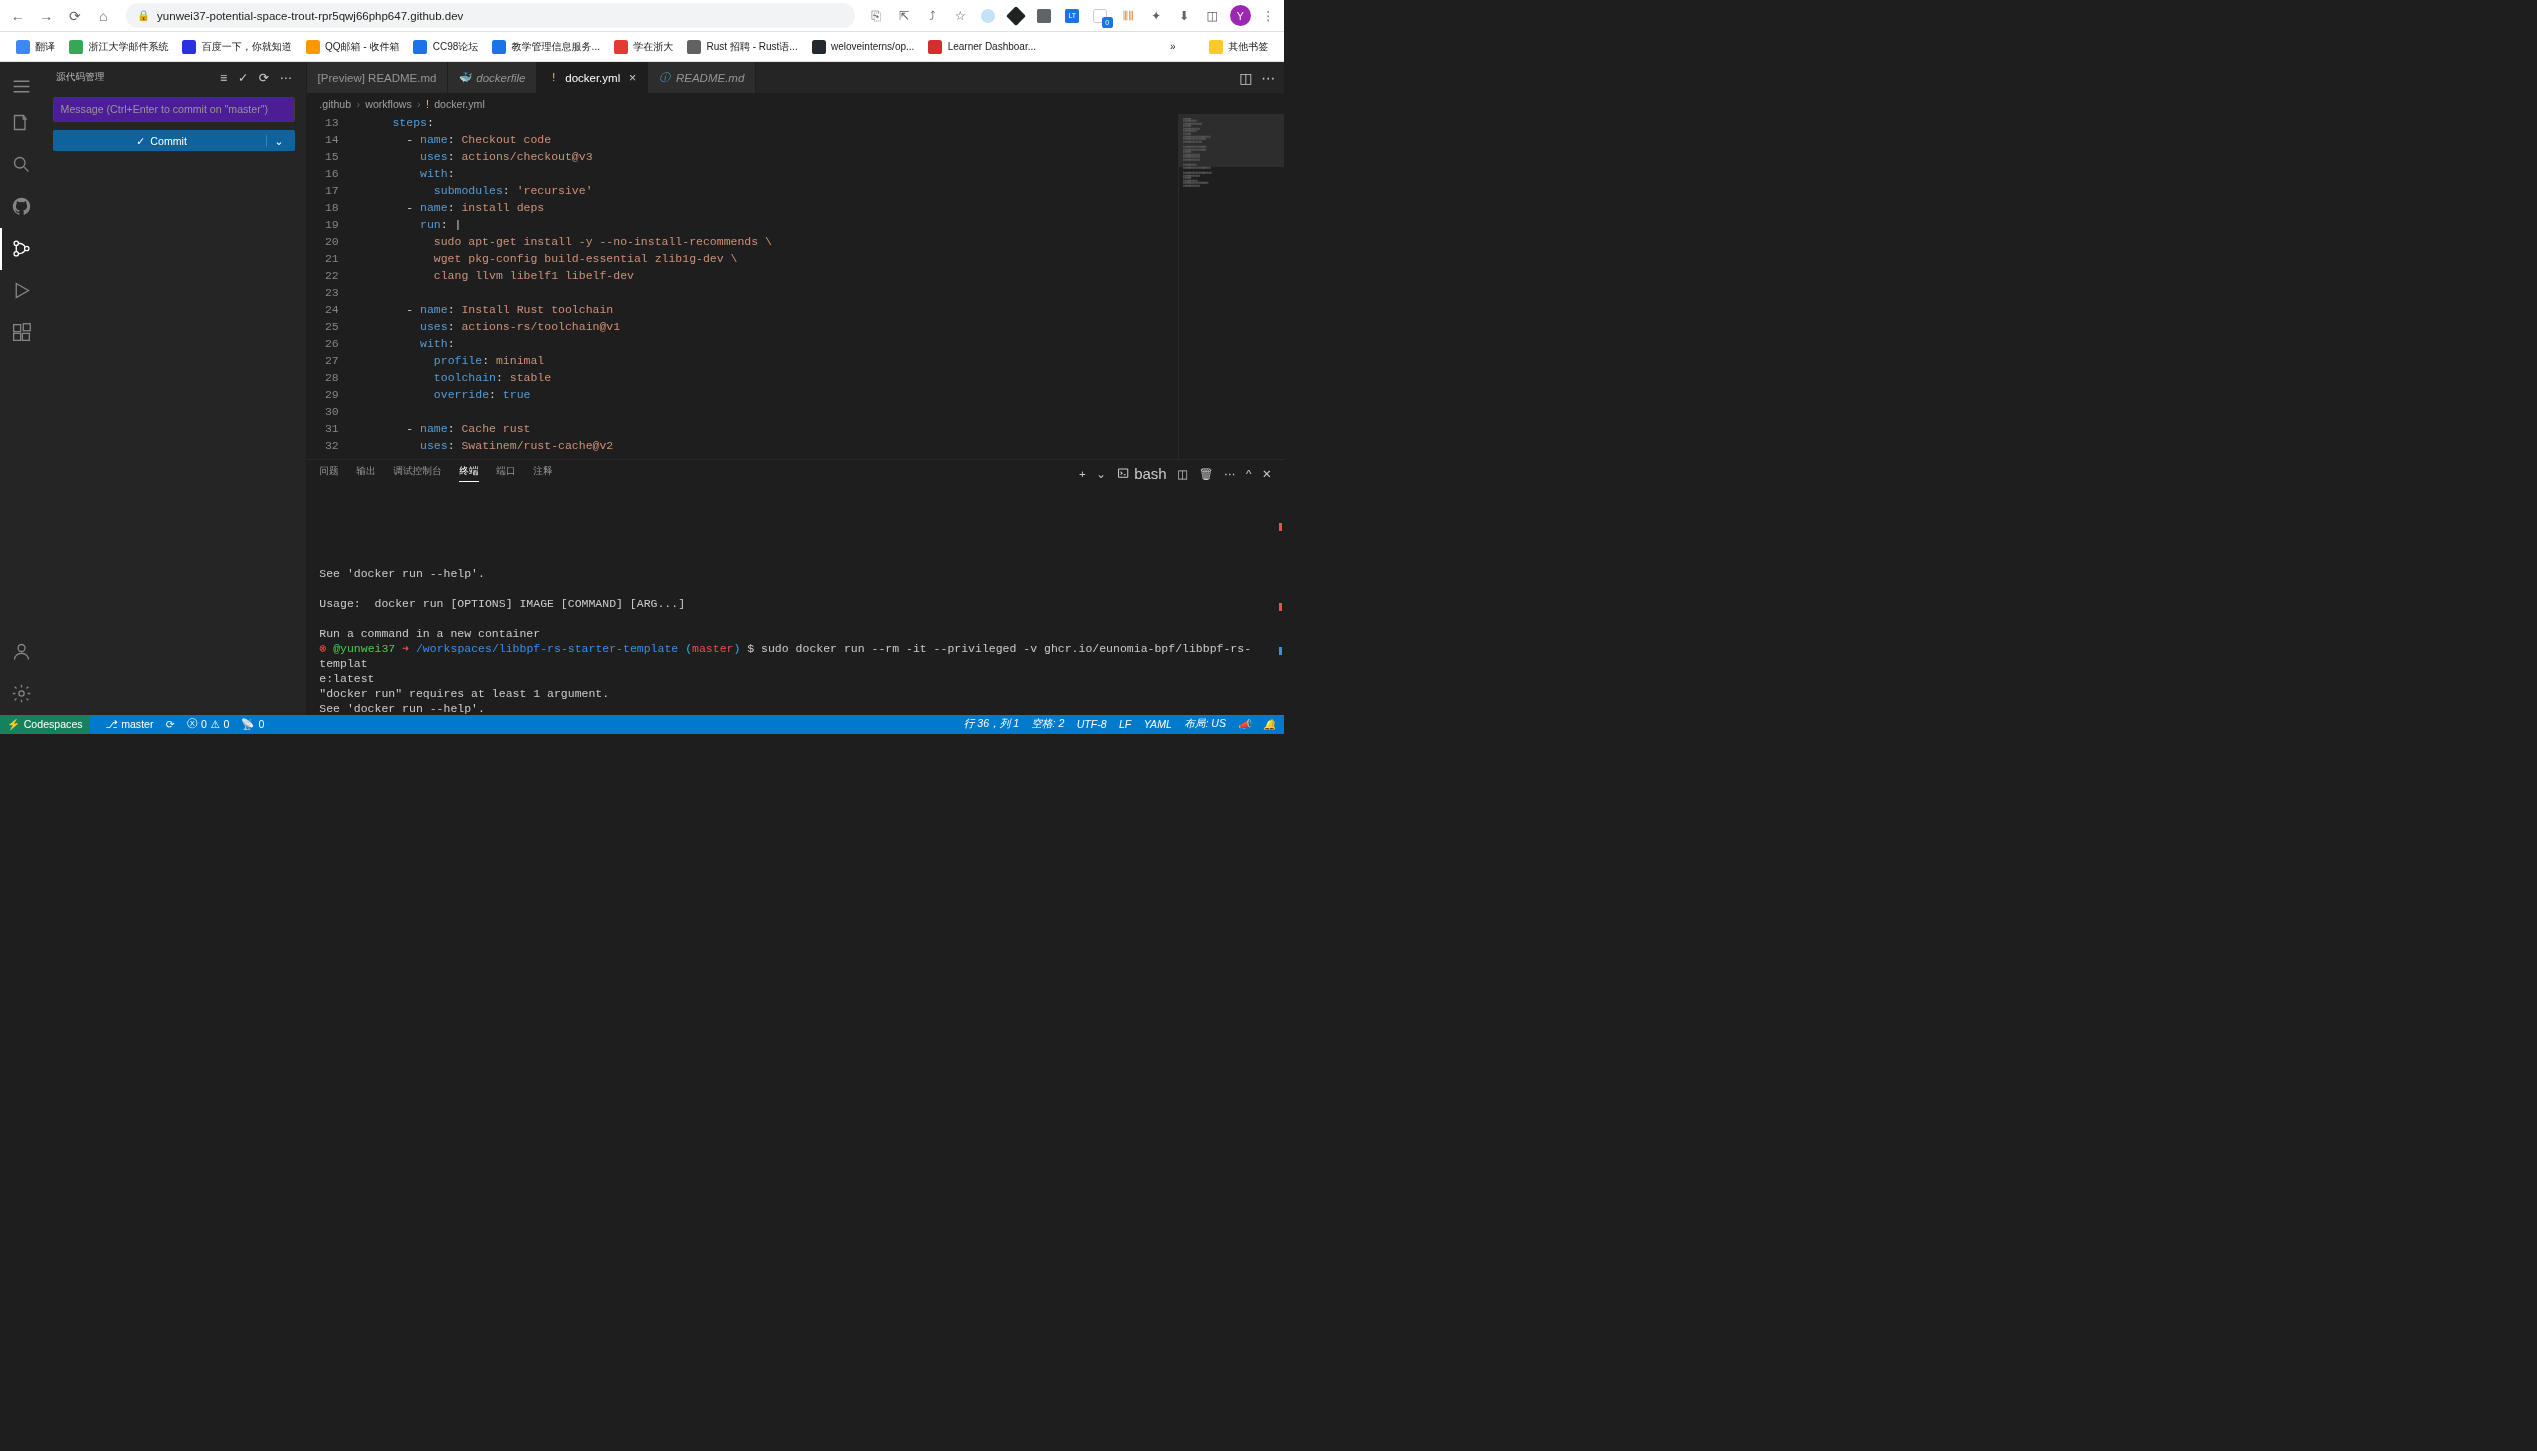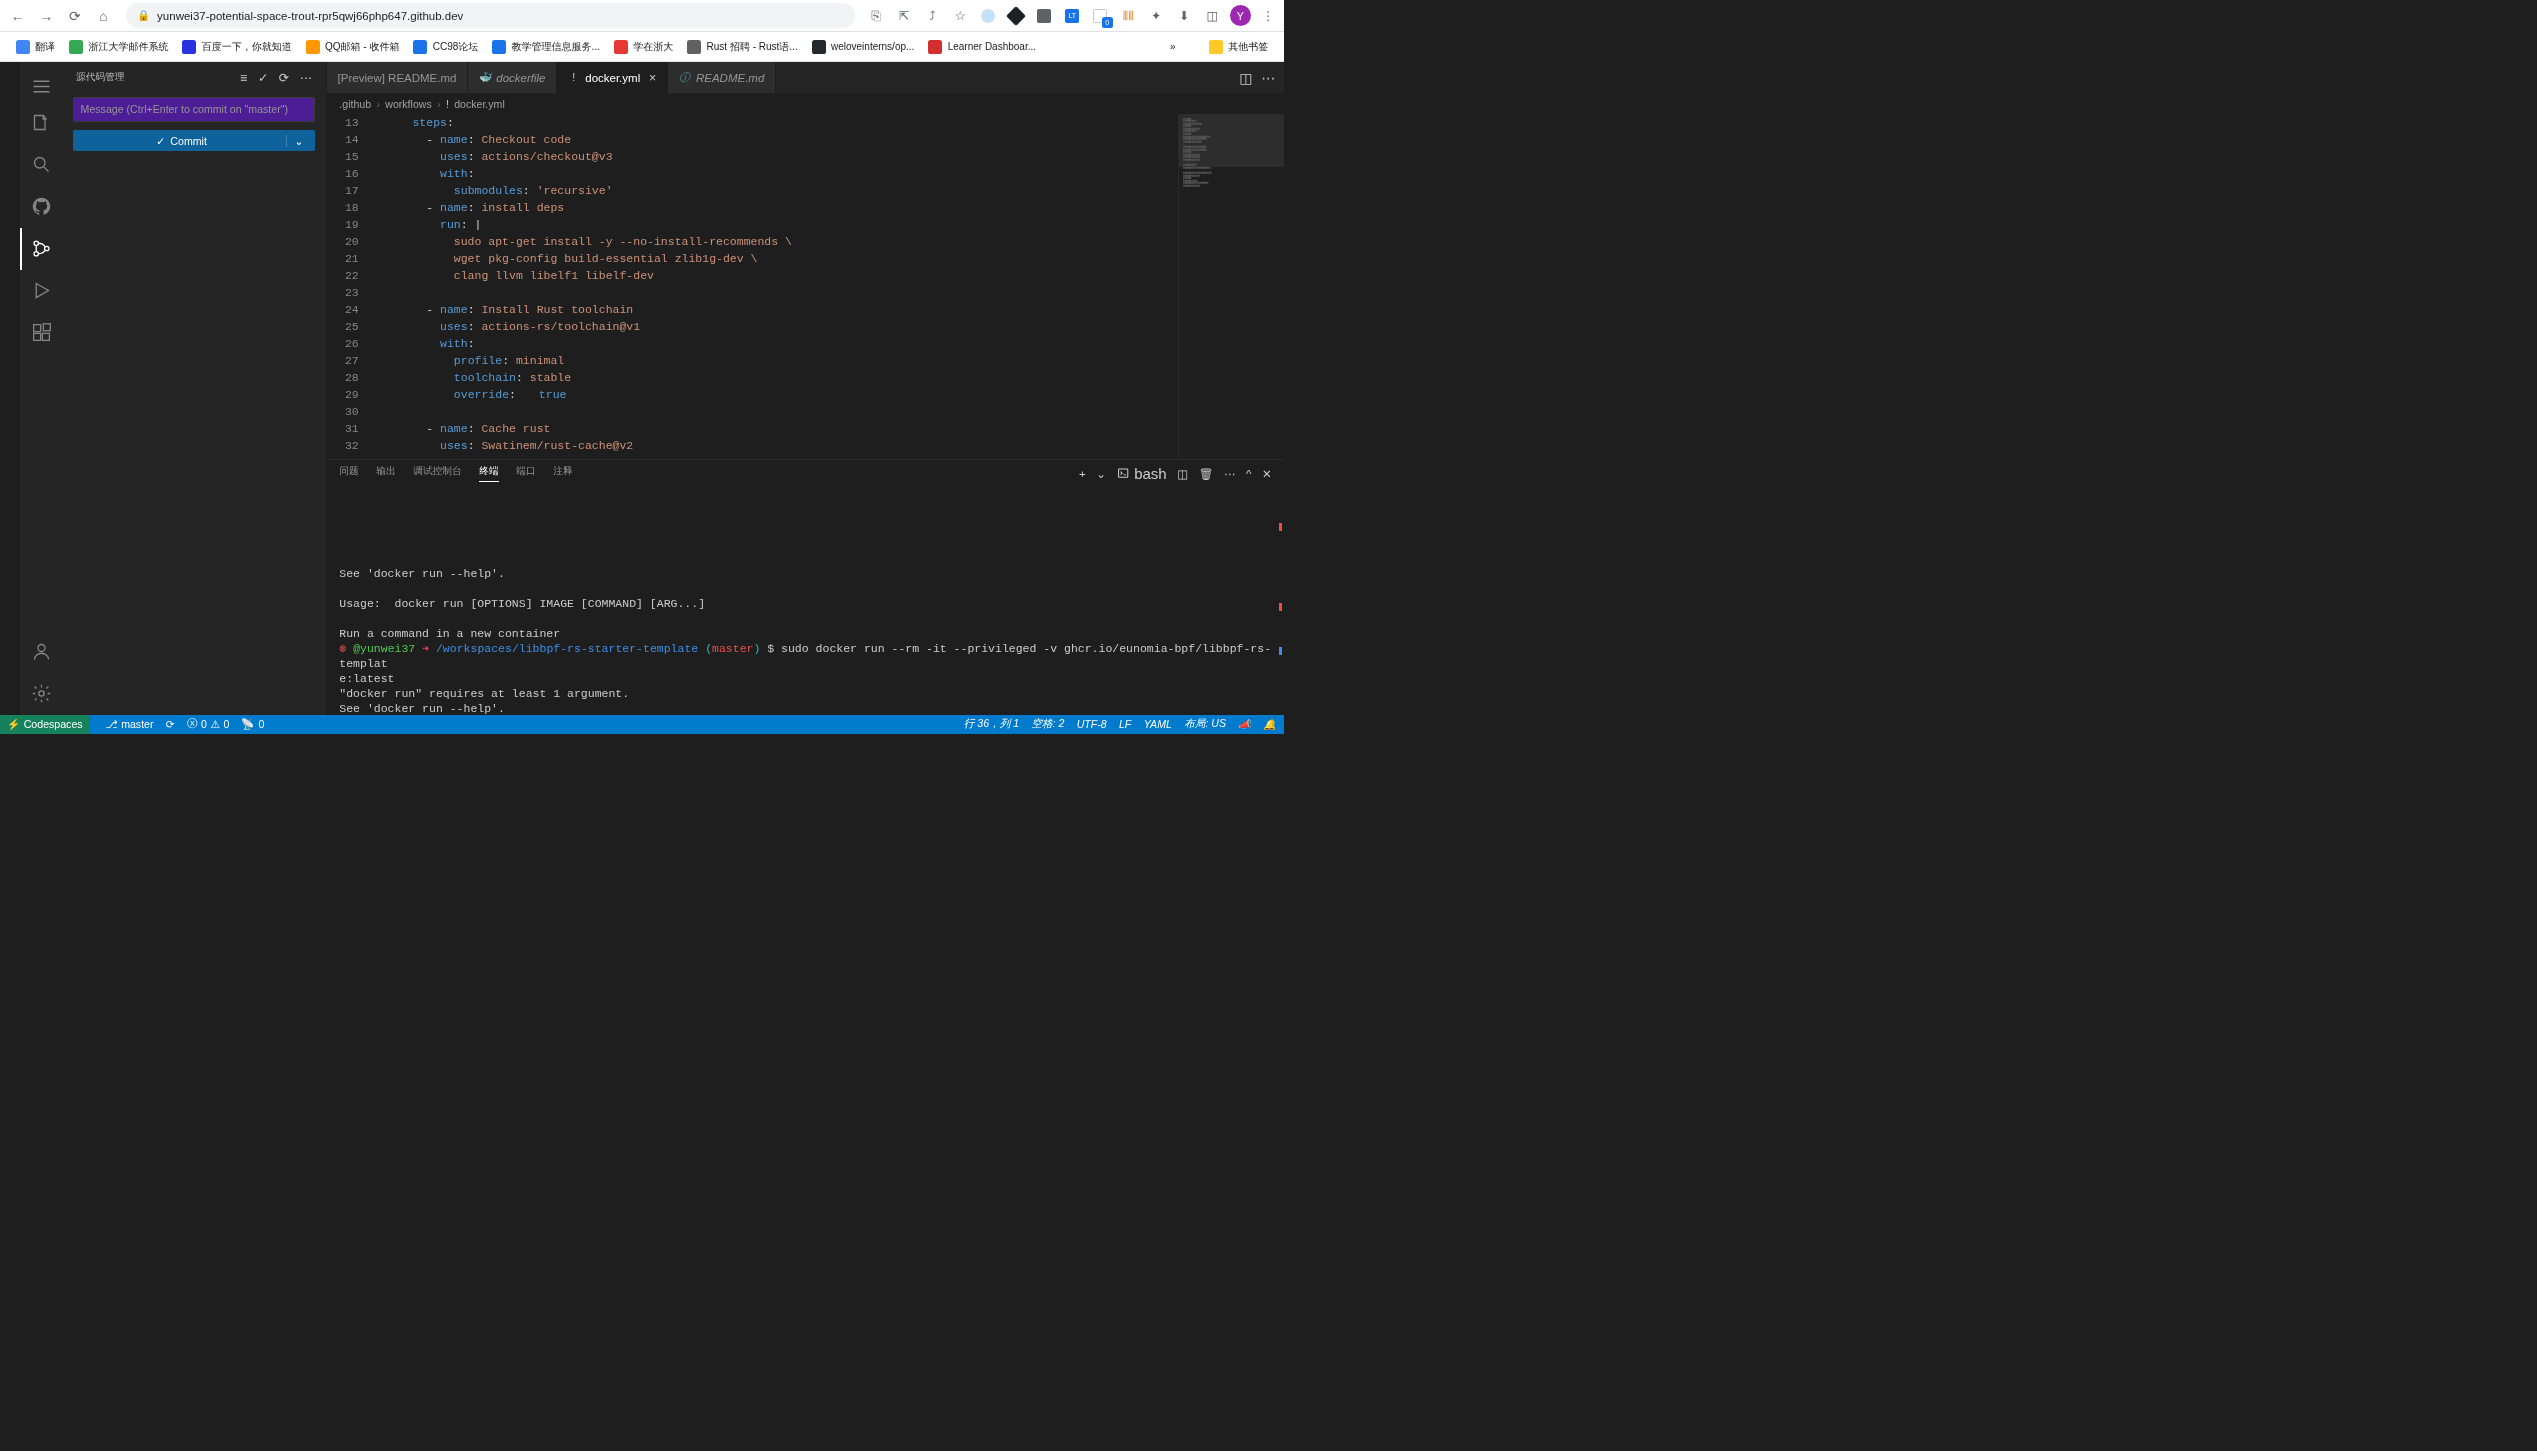--- a/index.html
+++ b/index.html
@@ -17,21 +17,21 @@
 .ext-count { position: relative; }
 .ext-count::after { content: "0"; position: absolute; bottom: -1.8px; right: -1.8px; background: #1a73e8; color: #fff; font-size: 7px; width: 10.6px; height: 10.6px; border-radius: 2.6px; display: flex; align-items: center; justify-content: center; }
 
 
 .bookmark-bar { height: 30px; background: #fff; display: flex; align-items: center; padding: 0 8.8px; gap: 21px; font-size: 10px; color: #202124; border-bottom: 0.9px solid #e5e5e5; }
 .bookmark { display: flex; align-items: center; gap: 5.3px; padding: 3.5px 7px; border-radius: 3.5px; cursor: pointer; white-space: nowrap; }
 .bm-icon { width: 14px; height: 14px; border-radius: 2.6px; display: inline-block; }
 .bookmark-spacer { flex: 1; }
 
 
-.vscode { display: flex; height: calc(100% - 62px - 19.4px); background: #1e1e1e; padding-left: 20px; }
+.vscode { display: flex; height: calc(100% - 62px - 19.4px); background: #1e1e1e; }
 .activity-bar { width: 42px; background: #252526; display: flex; flex-direction: column; align-items: center; padding-top: 8.8px; }
 .activity-item { width: 42px; height: 42px; display: flex; align-items: center; justify-content: center; color: #858585; cursor: pointer; position: relative; }
 .activity-item.active { color: #fff; }
 .activity-item.active::before { content: ""; position: absolute; left: 0; top: 0; width: 1.8px; height: 42px; background: #fff; }
 .activity-item.bottom { margin-top: auto; }
 .activity-item svg { width: 21px; height: 21px; }
 
 .sidebar { width: 265px; background: #252526; border-right: 0.9px solid #1e1e1e; display: flex; flex-direction: column; }
 .sidebar-header { padding: 8.8px 14px; display: flex; align-items: center; justify-content: space-between; color: #bbb; font-size: 9.7px; text-transform: uppercase; }
 .sidebar-header-actions { display: flex; gap: 10.6px; color: #ccc; font-size: 12.3px; }
@@ -60,21 +60,21 @@
 .gutter .ln { height: 17px; }
 .code { flex: 1; white-space: pre; color: #ce9178; }
 .code .row { height: 17px; }
 .minimap { width: 106px; background: #1e1e1e; border-left: 0.9px solid #2a2a2a; position: relative; }
 .minimap-content { position: absolute; top: 3.5px; left: 3.5px; right: 3.5px; font-size: 1.8px; line-height: 2.6px; color: #555; white-space: pre; overflow: hidden; }
 .minimap-viewport { position: absolute; top: 0; left: 0; right: 0; height: 53px; background: rgba(255,255,255,0.07); }
 
 .c-key { color: #569cd6; }
 .c-str { color: #ce9178; }
 .c-punc { color: #d4d4d4; }
-.c-bool { color: #569cd6; margin-left: 16px; }
+.c-bool { color: #569cd6; }
 .c-def { color: #d4d4d4; }
 
 .panel { height: 256px; background: #1e1e1e; border-top: 0.9px solid #2a2a2a; display: flex; flex-direction: column; }
 .panel-tabs { height: 28px; display: flex; align-items: center; padding: 0 12.3px; gap: 19px; font-size: 9.7px; color: #969696; }
 .panel-tab { cursor: pointer; padding-bottom: 3.5px; }
 .panel-tab.active { color: #fff; border-bottom: 0.9px solid #fff; }
 .panel-actions { margin-left: auto; display: flex; align-items: center; gap: 10.6px; color: #ccc; font-size: 11.5px; }
 .panel-actions span { cursor: pointer; }
 .terminal-label { display: flex; align-items: center; gap: 5.3px; font-size: 15px; }
 

